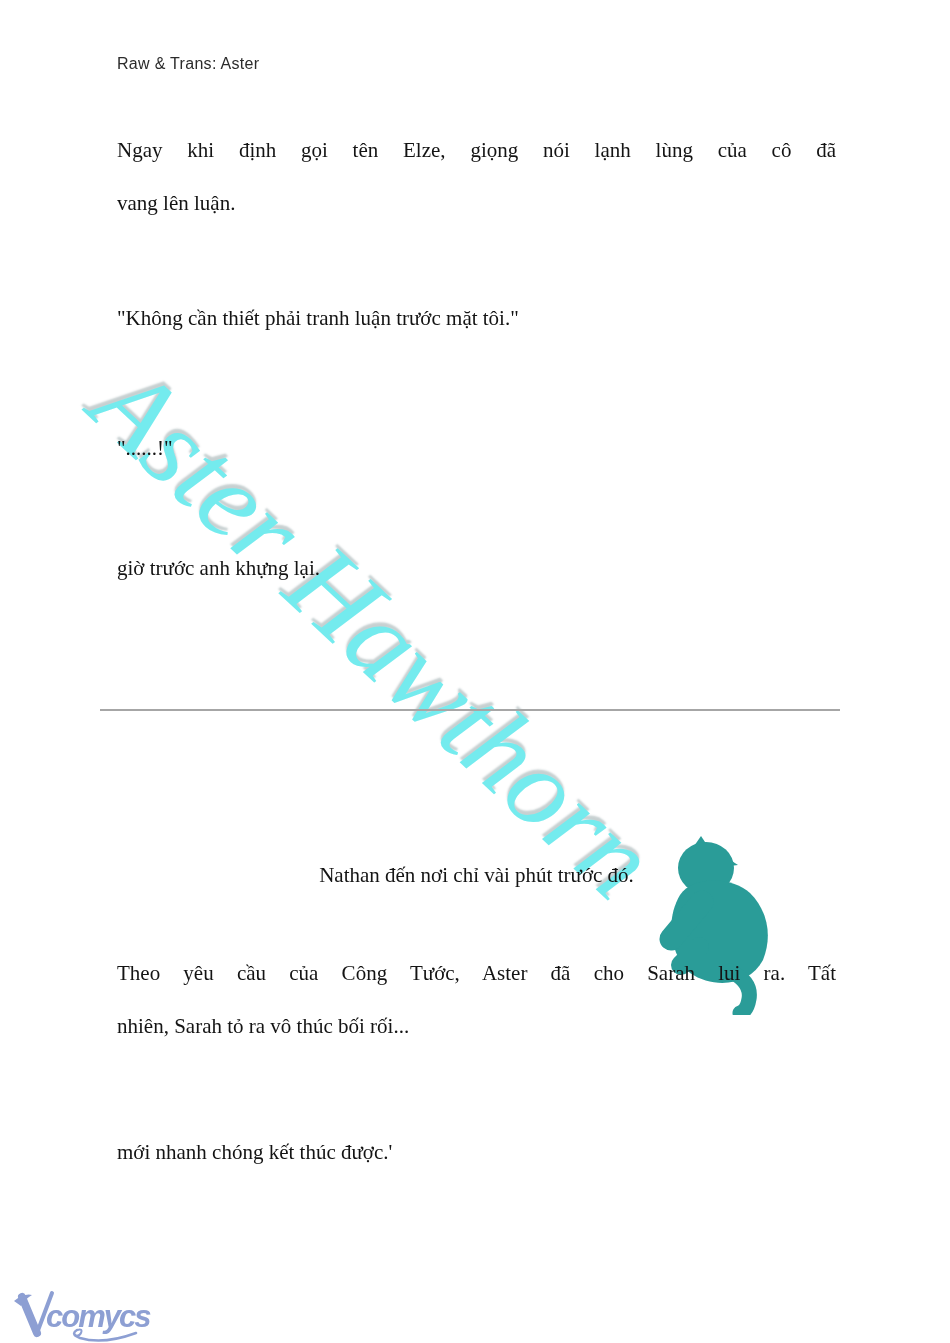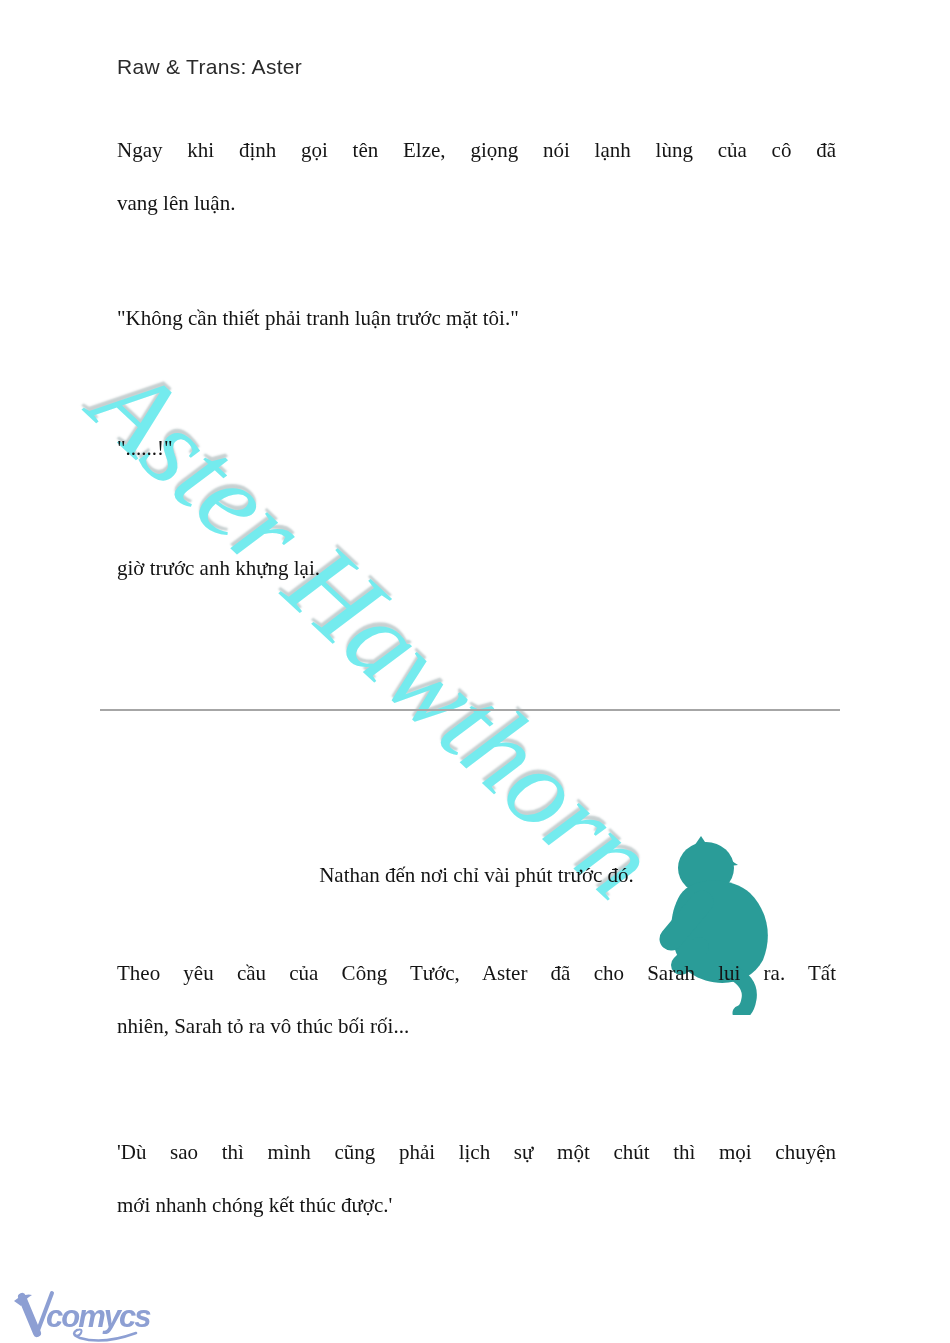--- a/index.html
+++ b/index.html
@@ -35,21 +35,21 @@
     width:130px;height:180px;
     z-index:1;
   }
 
   
   .credit{
     position:absolute;
     left:117px;top:55px;
     z-index:2;
     font-family:"Liberation Sans", sans-serif;
-    font-size:21px;
+    font-size:16px;
     color:#2b2b2b;
     letter-spacing:.3px;
   }
   .para{
     position:absolute;
     left:117px;
     width:719px;
     z-index:2;
     font-size:21px;
     line-height:53px;
@@ -117,21 +117,20 @@
   <p class="para p5">
     <span class="line">Nathan đến nơi chỉ vài phút trước đó.</span>
   </p>
 
   <p class="para p6">
     <span class="line just">Theo yêu cầu của Công Tước, Aster đã cho Sarah lui ra. Tất</span>
     <span class="line">nhiên, Sarah tỏ ra vô thúc bối rối...</span>
   </p>
 
   <p class="para p7">
-    <span class="line just">'Dù sao thì mình cũng phải lịch sự một chút thì mọi chuyện</span>
     <span class="line">mới nhanh chóng kết thúc được.'</span>
   </p>
 
   <svg class="logo" viewBox="0 0 150 60" aria-hidden="true">
     <g fill="#8d9fd3" style="color:#8d9fd3">
       <path d="M6,18 Q16,10 24,12 Q17,16 13,23 Z"></path>
       <line x1="14" y1="14" x2="29" y2="50" stroke="currentColor" stroke-width="8" stroke-linecap="round"></line>
       <line x1="44" y1="10" x2="29" y2="50" stroke="currentColor" stroke-width="4" stroke-linecap="round"></line>
       <text x="38" y="44" font-family="Liberation Sans, sans-serif" font-size="31" font-style="italic" font-weight="bold" letter-spacing="-2">comycs</text>
       <path d="M128,50 Q95,62 72,55 Q62,51 69,47" fill="none" stroke="currentColor" stroke-width="2.5" stroke-linecap="round"></path>

